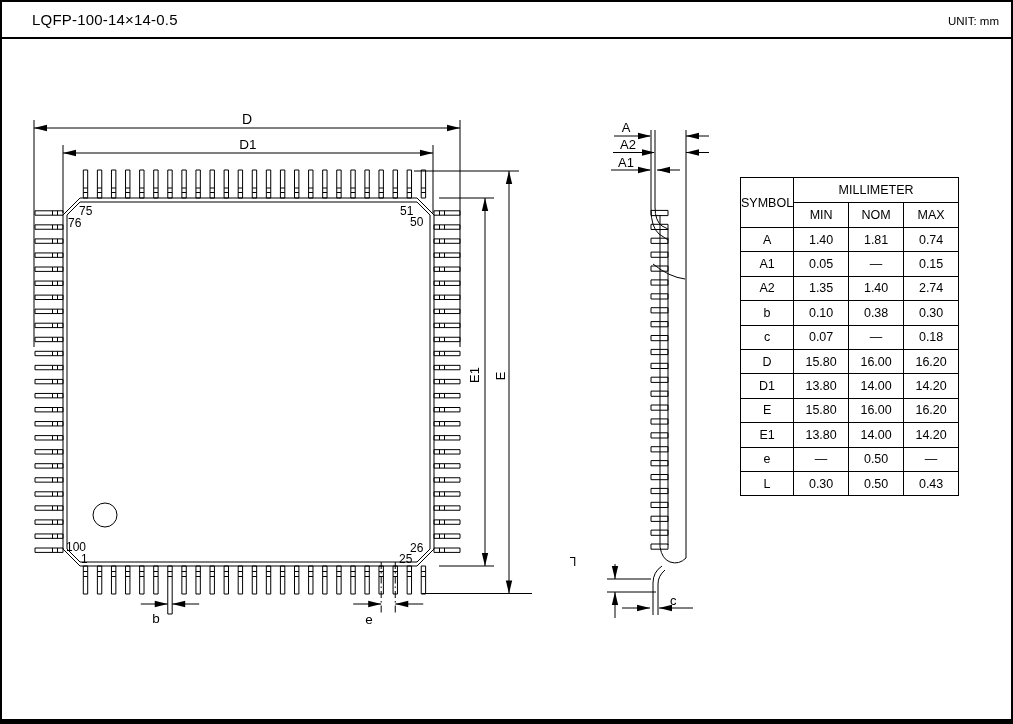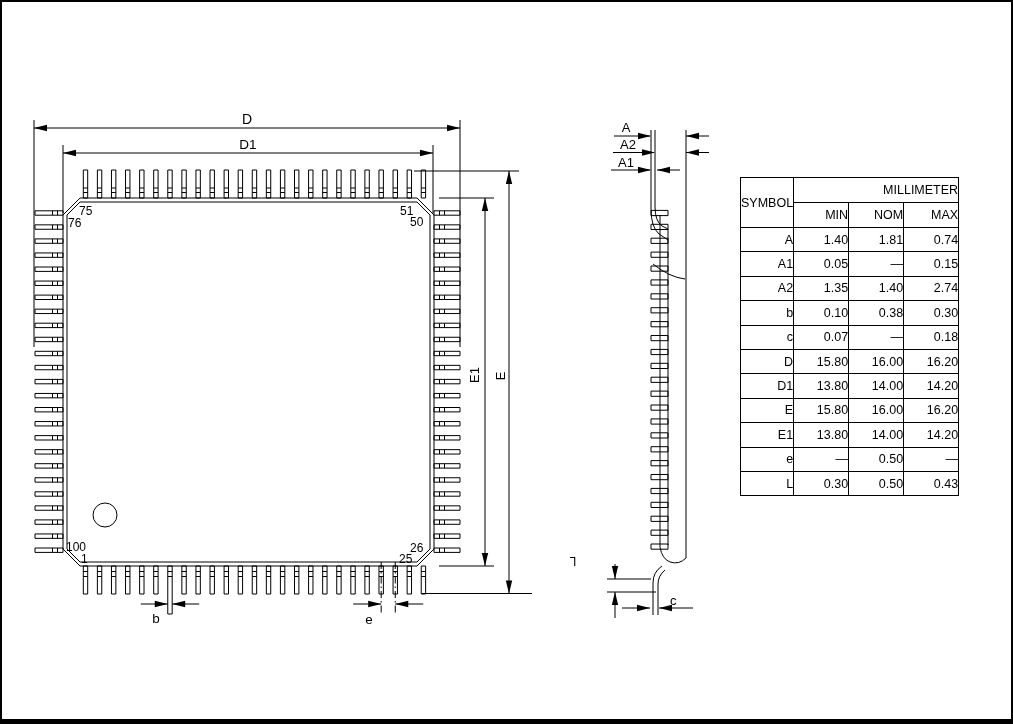--- a/index.html
+++ b/index.html
@@ -22,32 +22,35 @@
   svg.drawing { position:absolute; left:0; top:0; }
   svg.drawing * { vector-effect:non-scaling-stroke; }
   table.dim {
     position:absolute; left:738px; top:175px;
     border-collapse:collapse; table-layout:fixed;
     font-size:12.5px; text-align:center;
   }
   table.dim td, table.dim th {
     border:1px solid #000; font-weight:normal; padding:0; vertical-align:middle;
     background:#fff;
-    text-align:right;
   }
   table.dim .c0 { width:43px; }
   table.dim .c1, table.dim .c2, table.dim .c3 { width:55px; }
   table.dim .hrow td { height:25px; }
   table.dim .drow td { height:24.4px; }
 </style>
 </head>
 <body>
 
 <div class="page">
 
+  <div class="titlebar">
+    <div class="title">LQFP-100-14×14-0.5</div>
+    <div class="unit">UNIT: mm</div>
+  </div>
 
   <svg class="drawing" id="drawing" width="1013" height="724" viewBox="0 0 1013 724">
       <g stroke="#000" stroke-width="1" fill="none">
         <path d="M78,196 L415,196 L432,213 L432,547 L415,564 L78,564 L61,547 L61,213 Z"></path>
         <path d="M78,200 L415,200 L428,213 L428,547 L415,560 L78,560 L65,547 L65,213 Z"></path>
         <circle cx="103" cy="513" r="12"></circle>
         <rect x="81.3" y="168" width="4.4" height="28"></rect>
         <line x1="81.3" y1="186" x2="85.7" y2="186"></line>
         <line x1="81.3" y1="190.5" x2="85.7" y2="190.5"></line>
         <rect x="95.38" y="168" width="4.4" height="28"></rect>

